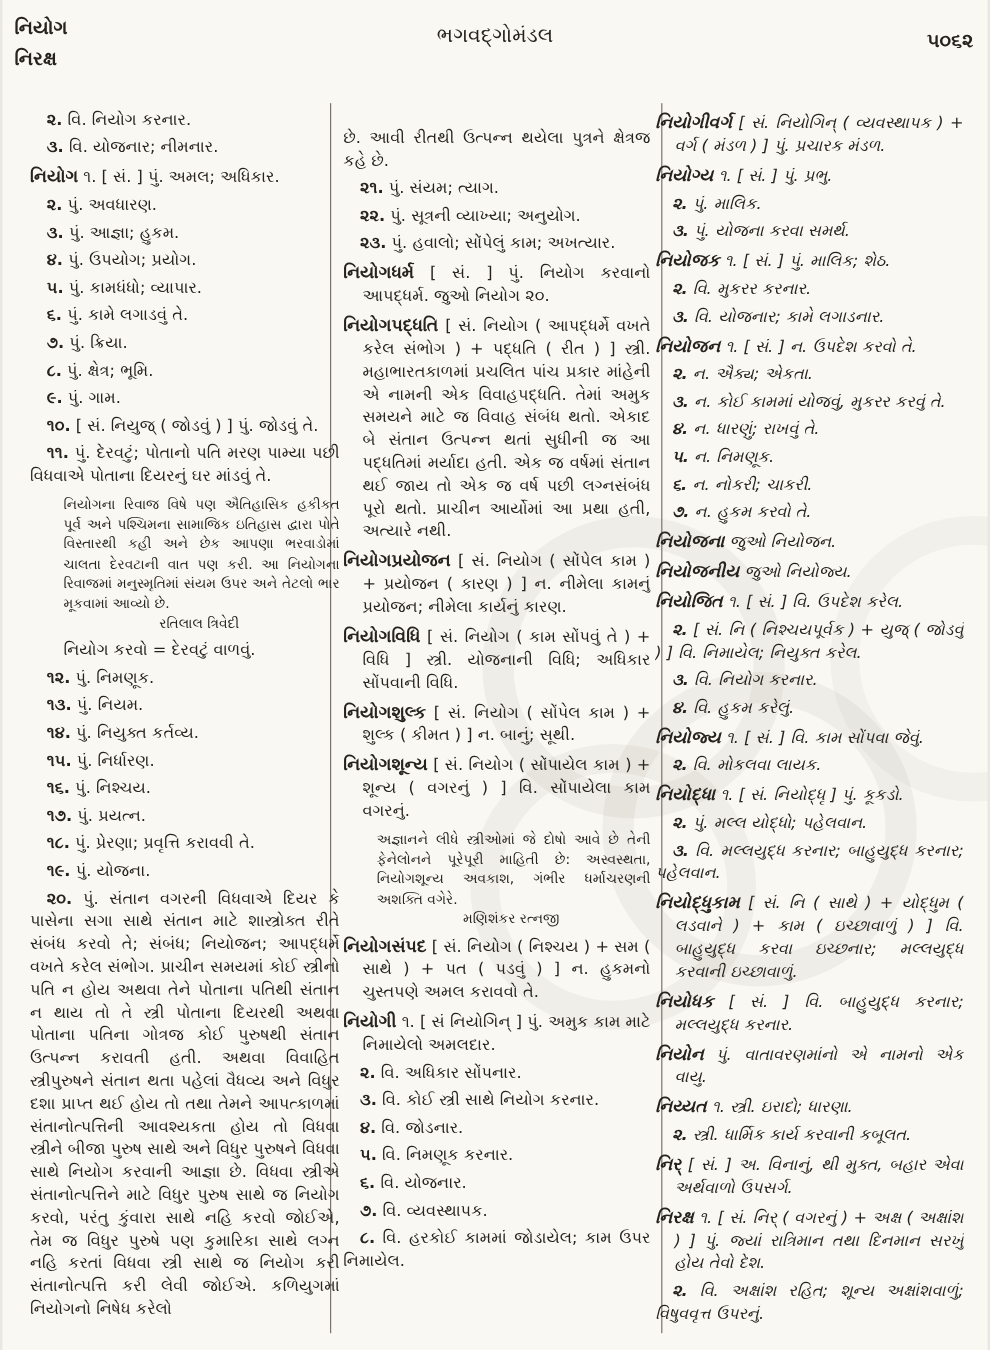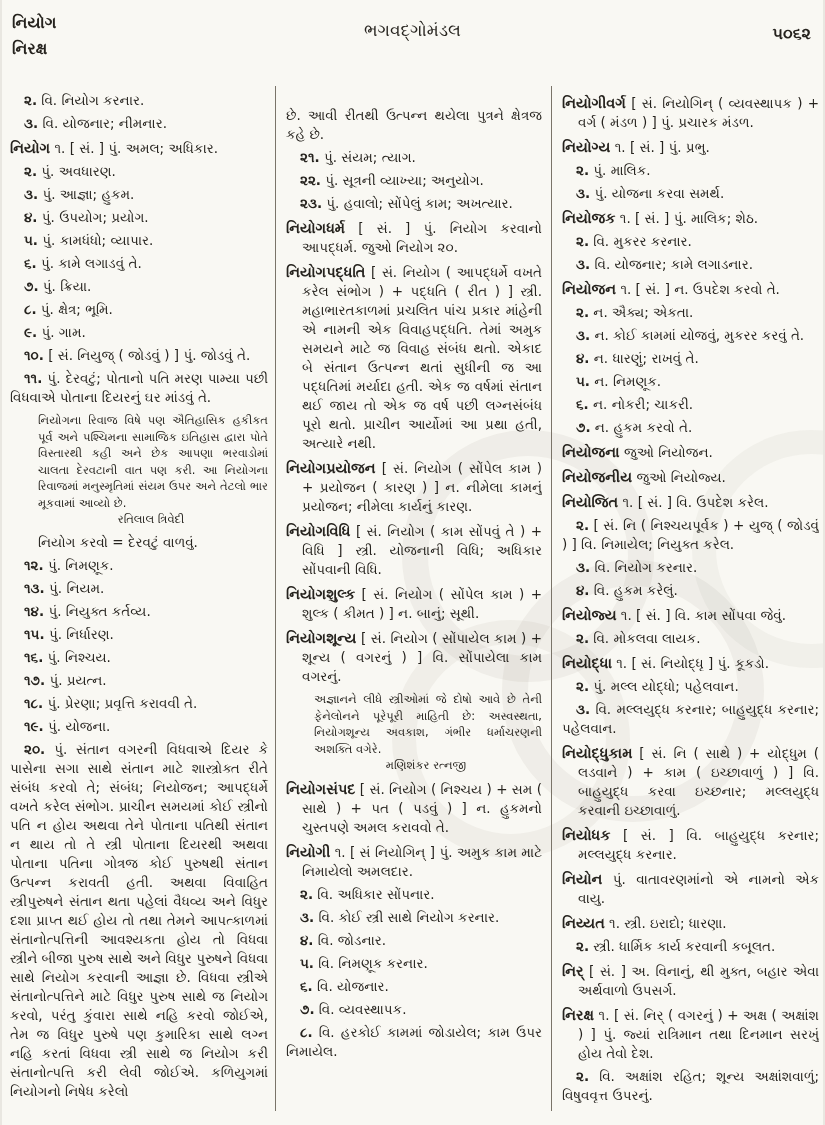--- a/index.html
+++ b/index.html
@@ -36,23 +36,23 @@
   
   .wm{position:absolute;border-radius:50%;pointer-events:none;}
   
   .col{
     position:absolute;top:88px;bottom:10px;
     overflow:hidden;
     font-size:13.5px;line-height:19px;
     text-align:justify;
     z-index:2;
   }
-  #col1{left:8px;width:258px;}
+  #col1{left:23px;width:258px;}
   #col2{left:284px;width:256px;}
-  #col3{left:560px;width:257px;}
+  #col3{left:544px;width:257px;font-style:italic;}
   .divider{
     position:absolute;top:86px;bottom:14px;width:1px;
     background:var(--rule);z-index:1;
   }
   #div1{left:273px;}
   #div2{left:549px;}
   
   .para{margin:0 0 4px 0;}
   .para.head{padding-left:16px;text-indent:-16px;margin-top:6px;}
   .para.head .hw{font-weight:bold;font-size:14.5px;}

